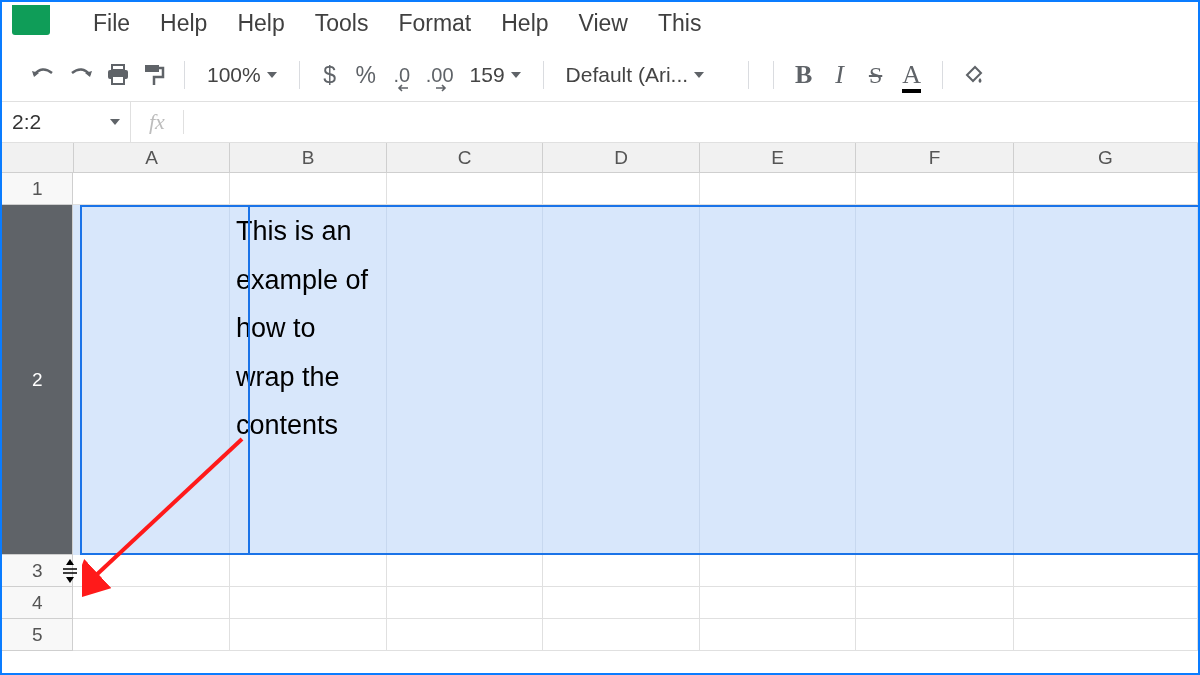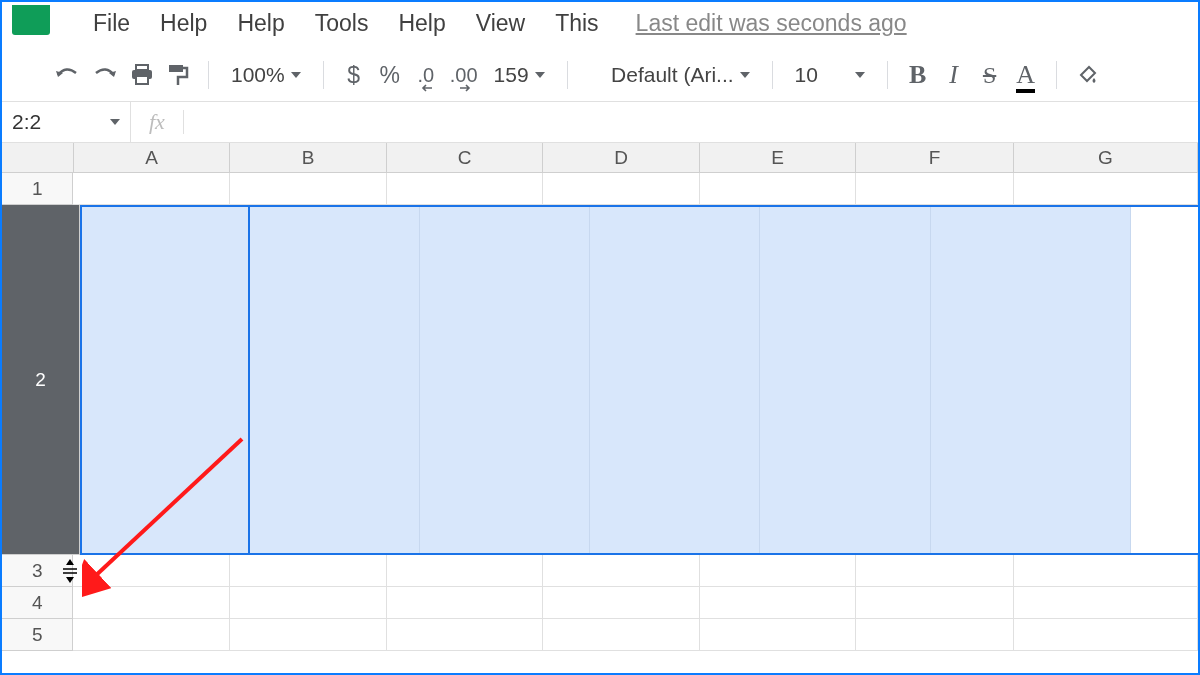--- a/index.html
+++ b/index.html
@@ -36,21 +36,21 @@
   .last-edit {
     margin-left: 22px;
     color: #888;
     text-decoration: underline;
     font-size: 23px;
   }
 
   .toolbar {
     display: flex;
     align-items: center;
-    padding: 6px 8px 6px 46px;
+    padding: 6px 8px 6px 22px;
     gap: 0;
     height: 52px;
     color: #444;
     font-size: 20px;
   }
   .tbtn {
     display: inline-flex;
     align-items: center;
     justify-content: center;
     min-width: 36px;
@@ -209,24 +209,24 @@
 </style>
 </head>
 <body>
 
 <div class="menubar">
   <div class="logo"></div>
   <div class="menu-item">File</div>
   <div class="menu-item">Help</div>
   <div class="menu-item">Help</div>
   <div class="menu-item">Tools</div>
+  <div class="menu-item">Format</div>
   <div class="menu-item">Help</div>
   <div class="menu-item">View</div>
   <div class="menu-item">This</div>
-  <div class="last-edit">Last edit was seconds ago</div>
 </div>
 
 <div class="toolbar">
   <div class="tbtn">
     <svg width="26" height="20" viewBox="0 0 26 20">
         <path d="M4 10 Q12 0 22 8" fill="none" stroke="#5f6368" stroke-width="2.5"></path>
         <path d="M2 6 L4 12 L9 8 Z" fill="#5f6368"></path>
       </svg>
   </div>
   <div class="tbtn">
@@ -266,29 +266,25 @@
     <span>.00</span>
     <svg width="14" height="10" style="position:absolute;bottom:-1px;left:14px">
         <path d="M2 4 L11 4 M8 1 L11 4 L8 7" fill="none" stroke="#5f6368" stroke-width="1.6"></path>
       </svg>
   </div>
   <div class="tdrop">
     <span>159</span>
     <span class="caret"></span>
   </div>
   <div class="tsep"></div>
-  <div class="tdrop" style="min-width:180px;justify-content:flex-end">
+  <div class="tdrop" style="min-width:180px;justify-content:flex-start">
     <span>Default (Ari...</span>
     <span class="caret"></span>
   </div>
   <div class="tsep"></div>
-  <div class="tdrop" style="min-width:90px;justify-content:space-between">
-    <span>10</span>
-    <span class="caret"></span>
-  </div>
   <div class="tsep"></div>
   <div class="tbtn bold">B</div>
   <div class="tbtn italic">I</div>
   <div class="tbtn strike">S</div>
   <div class="tbtn">
       <span class="textcolor">A</span>
     </div>
   <div class="tsep"></div>
   <div class="tbtn">
     <svg width="24" height="24" viewBox="0 0 24 24">
@@ -328,20 +324,21 @@
     <div class="cell cC"></div>
     <div class="cell cD"></div>
     <div class="cell cE"></div>
     <div class="cell cF"></div>
     <div class="cell cG"></div>
   </div>
 
   <div class="row row2 r2">
     <div class="row-head selected" style="height:350px">2</div>
     <div class="cell cA"></div>
+    <div class="cell cB">This is an example of how to wrap the contents</div>
     <div class="cell cC"></div>
     <div class="cell cD"></div>
     <div class="cell cE"></div>
     <div class="cell cF"></div>
     <div class="cell cG"></div>
   </div>
 
   <div class="row r3">
     <div class="row-head" style="height:32px">3</div>
     <div class="cell cA"></div>

